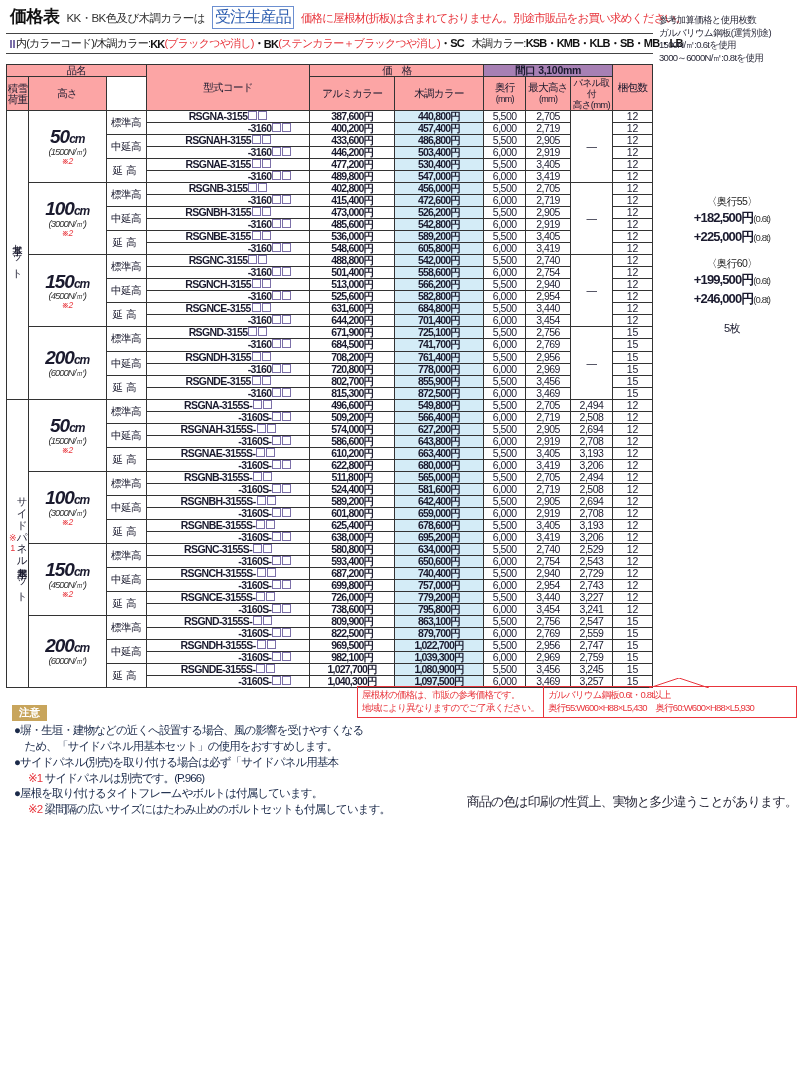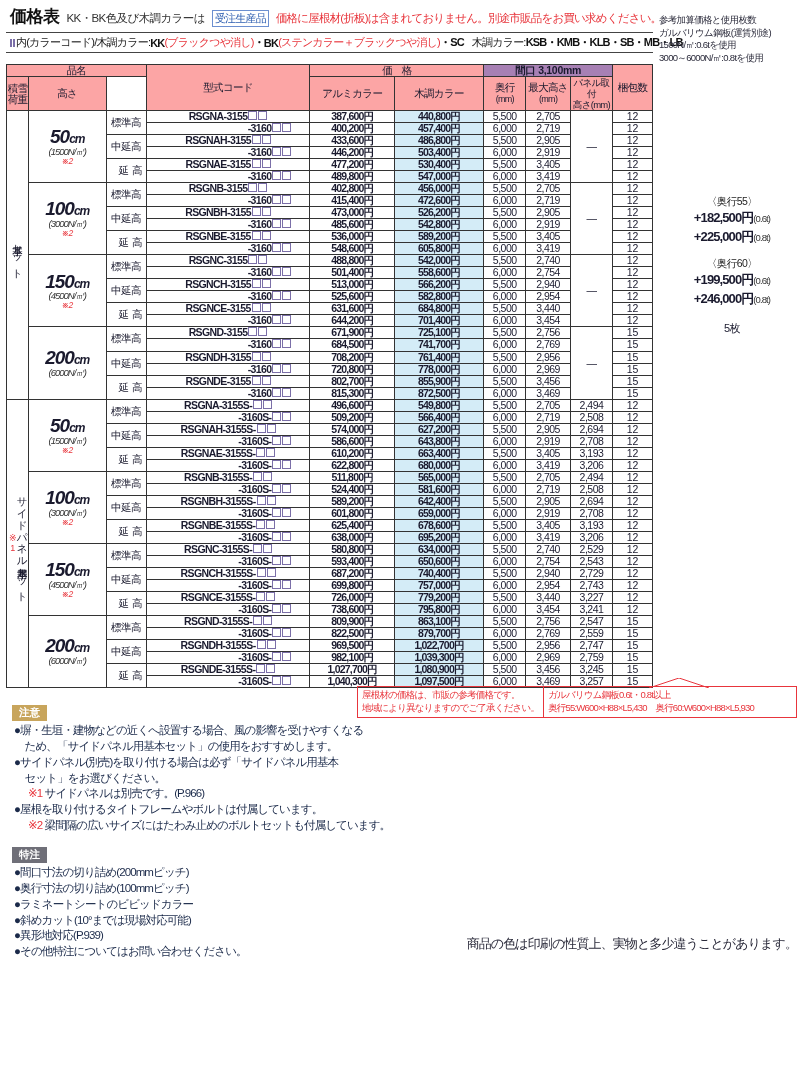--- a/index.html
+++ b/index.html
@@ -14,21 +14,21 @@
   .page { position: relative; width: 811px; height: 1083px; padding: 0 6px; }
 
   
   .hdr-line1 {
     display: flex; align-items: baseline; gap: 7px;
     padding: 5px 0 2px 4px; white-space: nowrap;
   }
   .hdr-title { font-size: 17px; font-weight: bold; letter-spacing: -0.5px; color: #111; }
   .hdr-note1 { font-size: 11.5px; color: #333; letter-spacing: -0.6px; }
   .badge-order {
-    font-size: 11px; color: #2f5fb0; border: 1px solid #6c8fd0;
+    font-size: 16px; color: #2f5fb0; border: 1px solid #6c8fd0;
     padding: 0px 2px; letter-spacing: -0.8px; background: #fff;
   }
   .hdr-note-red { font-size: 11.5px; color: #e8353c; letter-spacing: -0.8px; }
 
   .hdr-line2 {
     border-top: 1px solid #444; border-bottom: 1px solid #444;
     margin-top: 2px; padding: 2px 0 2px 4px;
     font-size: 11px; white-space: nowrap; letter-spacing: -0.8px;
     display: flex; align-items: center;
   }
@@ -70,21 +70,21 @@
   td.num { font-size: 10.5px; letter-spacing: -0.5px; }
   td.pack { font-size: 11px; }
 
   td.grp { vertical-align: middle; font-style: italic; }
   .grp-load { font-size: 19px; font-weight: bold; letter-spacing: -1px; line-height: 1.1;}
   .grp-load .u { font-size: 12px; }
   .grp-sub { font-size: 9.5px; color: #333; letter-spacing: -1px; display:block; margin-top:-1px;}
   .grp-star { font-size: 8.5px; color: #e8353c; display:block; letter-spacing:-0.5px; }
 
   td.hgt { font-size: 10.5px; letter-spacing: -0.5px; white-space: nowrap;}
-  td.hgt.sp { letter-spacing: 2px; text-align: right; }
+  td.hgt.sp { letter-spacing: 2px; }
 
   td.vert {
     width: 22px; vertical-align: middle;
     writing-mode: vertical-rl; text-orientation: upright;
     font-size: 10.5px; letter-spacing: 0px; padding: 0;
     border-left: none; border-top: none; border-bottom: none;
   }
   .vert-inner { writing-mode: vertical-rl; text-orientation: upright; display:inline-block; line-height:1;}
   .vert-star { color:#e8353c; font-size: 9px; }
 
@@ -679,36 +679,24 @@
         <div>奥行55:W600×H88×L5,430　奥行60:W600×H88×L5,930</div>
       </div>
     </div>
 
     <div style="padding-top:10px">
       <span class="tagbox">注意</span>
       <ul class="notes" id="caution-list">
           <li>●塀・生垣・建物などの近くへ設置する場合、風の影響を受けやすくなる</li>
           <li>　ため、「サイドパネル用基本セット」の使用をおすすめします。</li>
           <li>●サイドパネル(別売)を取り付ける場合は必ず「サイドパネル用基本</li>
-          <li>　セット」をお選びください。</li>
           <li class="ind"><span class="red-star">※1</span> サイドパネルは別売です。(P.966)</li>
           <li>●屋根を取り付けるタイトフレームやボルトは付属しています。</li>
           <li class="ind"><span class="red-star">※2</span> 梁間隔の広いサイズにはたわみ止めのボルトセットも付属しています。</li>
         </ul>
     </div>
 
-    <div style="padding-top:10px">
-      <span class="tagbox gray">特注</span>
-      <ul class="notes" id="special-list">
-          <li>●間口寸法の切り詰め(200mmピッチ)</li>
-          <li>●奥行寸法の切り詰め(100mmピッチ)</li>
-          <li>●ラミネートシートのビビッドカラー</li>
-          <li>●斜めカット(10°までは現場対応可能)</li>
-          <li>●異形地対応(P.939)</li>
-          <li>●その他特注についてはお問い合わせください。</li>
-        </ul>
-    </div>
 
     <div class="footnote">
       <div>商品の色は印刷の性質上、実物と多少違うことがあります。</div>
     </div>
   </div>
 </div>
 
 </body></html>

